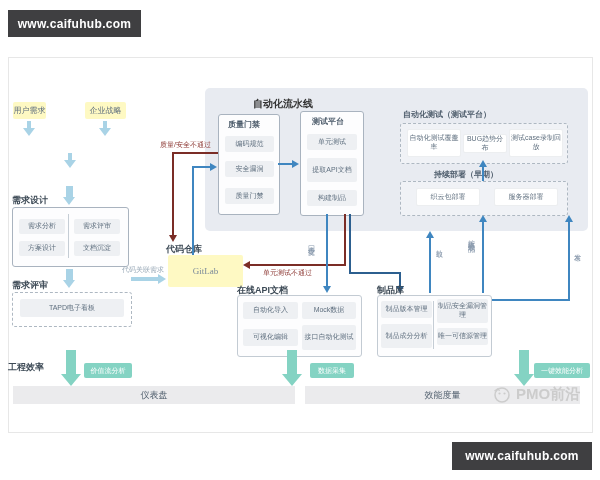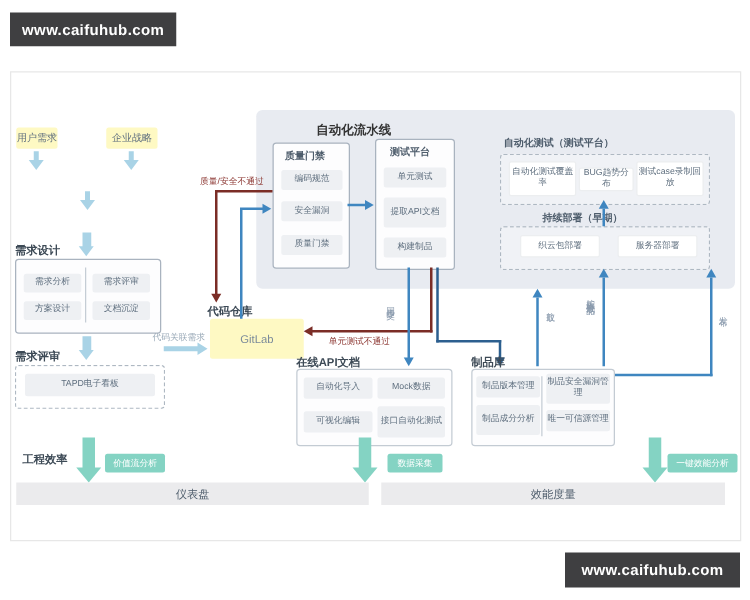--- a/index.html
+++ b/index.html
@@ -83,21 +83,21 @@
 
   <div class="hdr" style="left:12px;top:279px;">需求评审</div>
   <div class="dashedbox" style="left:12px;top:292px;width:118px;height:33px;"></div>
   <div class="item" style="left:20px;top:299px;width:102px;height:18px;">TAPD电子看板</div>
 
   <div class="lbl" style="left:122px;top:265px;width:42px;color:#9aaab8;">代码关联需求</div>
   <div class="sh c-lblue" style="left:131px;top:277px;width:28px;height:4px;"></div>
   <div class="hd hd-right-lblue" style="left:158px;top:274px;"></div>
 
   <div class="hdr" style="left:166px;top:243px;">代码仓库</div>
-  <div class="gbox" style="left:168px;top:255px;width:75px;height:32px;font-size:9px;color:#7a8a9a;">GitLab</div>
+  <div class="gbox" style="left:168px;top:255px;width:75px;height:32px;font-size:9px;color:#7a8a9a;font-family:Liberation Serif, serif;">GitLab</div>
 
   <div class="panel"></div>
   <div class="phdr" style="left:217px;top:97px;font-size:10px;color:#333;margin-left:36px;">自动化流水线</div>
 
   <div class="wbox" style="left:218px;top:114px;width:60px;height:99px;"></div>
   <div class="phdr" style="left:228px;top:119px;">质量门禁</div>
   <div class="item" style="left:225px;top:136px;width:47px;height:16px;">编码规范</div>
   <div class="item" style="left:225px;top:161px;width:47px;height:16px;">安全漏洞</div>
   <div class="item" style="left:225px;top:188px;width:47px;height:16px;">质量门禁</div>
 
@@ -168,31 +168,40 @@
   <div class="item" style="left:302px;top:325px;width:52px;height:25px;">接口自动化测试</div>
 
   <div class="hdr" style="left:377px;top:284px;">制品库</div>
   <div class="wbox" style="left:377px;top:295px;width:113px;height:60px;border-color:#c3cbd3;"></div>
   <div class="divline" style="left:433px;top:301px;width:1px;height:48px;"></div>
   <div class="item" style="left:381px;top:301px;width:49px;height:17px;">制品版本管理</div>
   <div class="item" style="left:437px;top:299px;width:49px;height:24px;">制品安全漏洞管理</div>
   <div class="item" style="left:381px;top:324px;width:49px;height:24px;">制品成分分析</div>
   <div class="item" style="left:437px;top:328px;width:49px;height:17px;">唯一可信源管理</div>
 
-  <div class="hdr" style="left:18px;top:361px;">工程效率</div>
+  <div class="hdr" style="left:8px;top:361px;">工程效率</div>
 
   <div class="sh c-teal" style="left:66px;top:350px;width:10px;height:25px;"></div>
   <div class="hd hd-down-teal" style="left:61px;top:374px;"></div>
   <div class="badge" style="left:84px;top:363px;width:48px;height:15px;">价值流分析</div>
 
   <div class="sh c-teal" style="left:287px;top:350px;width:10px;height:25px;"></div>
   <div class="hd hd-down-teal" style="left:282px;top:374px;"></div>
   <div class="badge" style="left:310px;top:363px;width:44px;height:15px;">数据采集</div>
 
   <div class="sh c-teal" style="left:519px;top:350px;width:10px;height:25px;"></div>
   <div class="hd hd-down-teal" style="left:514px;top:374px;"></div>
   <div class="badge" style="left:534px;top:363px;width:56px;height:15px;">一键效能分析</div>
 
   <div class="bar" style="left:305px;top:386px;width:275px;height:18px;">效能度量</div>
   <div class="bar" style="left:13px;top:386px;width:282px;height:18px;">仪表盘</div>
 
+  <div class="pmo" style="left:492px;top:384px;">
+    <svg width="20" height="20" viewBox="0 0 20 20">
+      <circle cx="10" cy="11" r="7" fill="none" stroke="#cccccc" stroke-width="1.5"></circle>
+      <circle cx="7.5" cy="9.5" r="1.1" fill="#cccccc"></circle>
+      <circle cx="12.5" cy="9.5" r="1.1" fill="#cccccc"></circle>
+      <path d="M2.5 7 L6 4.5 L7.5 7" fill="none" stroke="#cccccc" stroke-width="1.2"></path>
+    </svg>
+    <span>PMO前沿</span>
+  </div>
 
 </div>
 
 </body></html>

